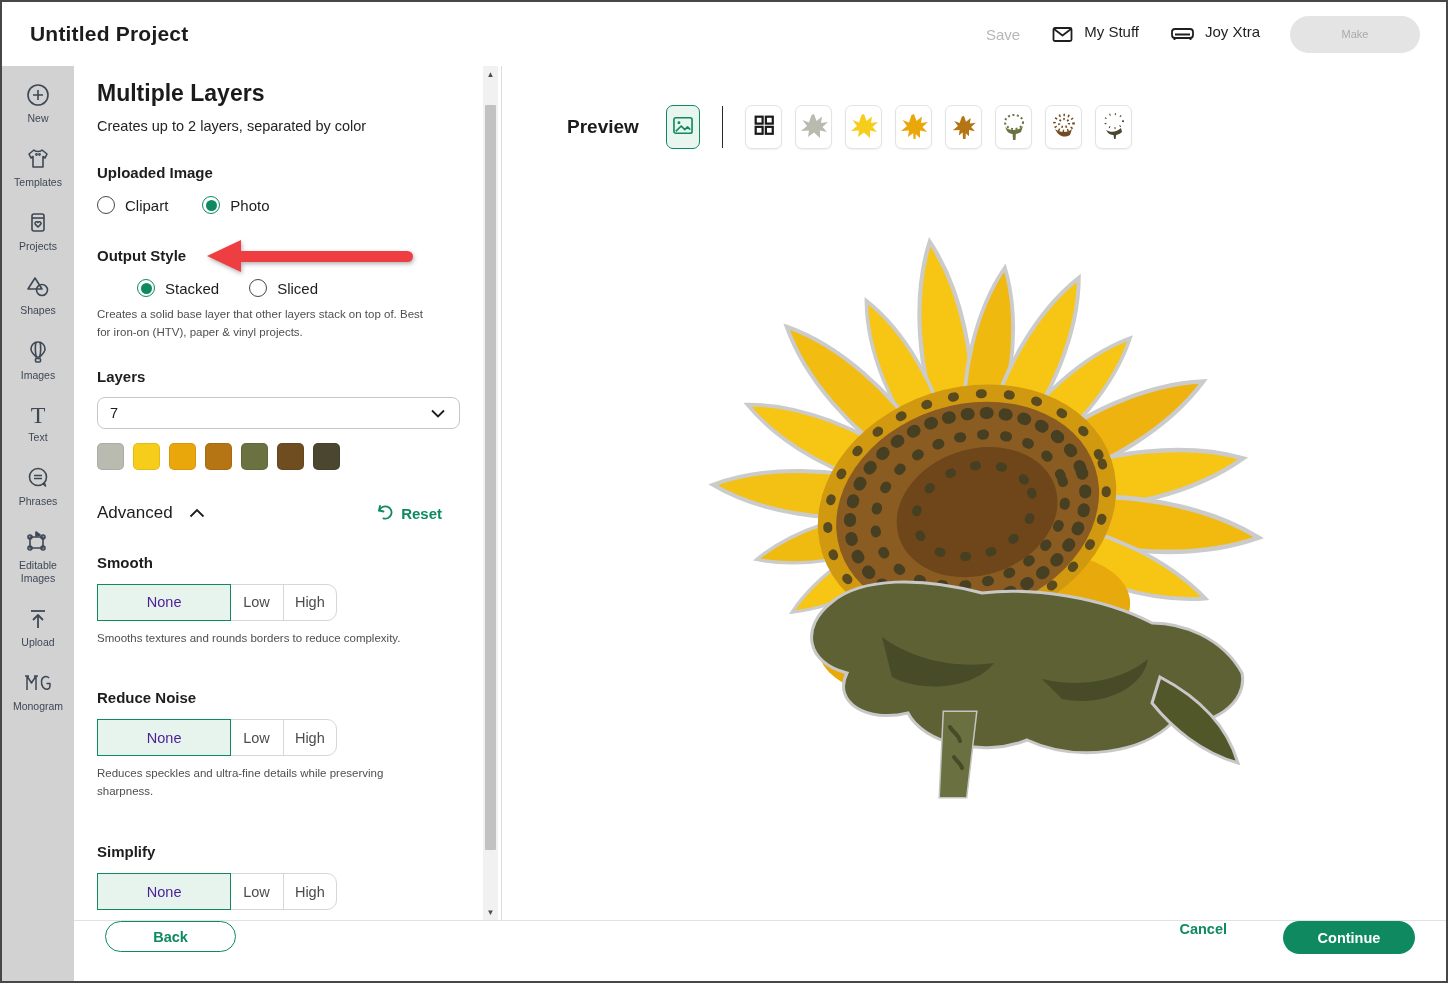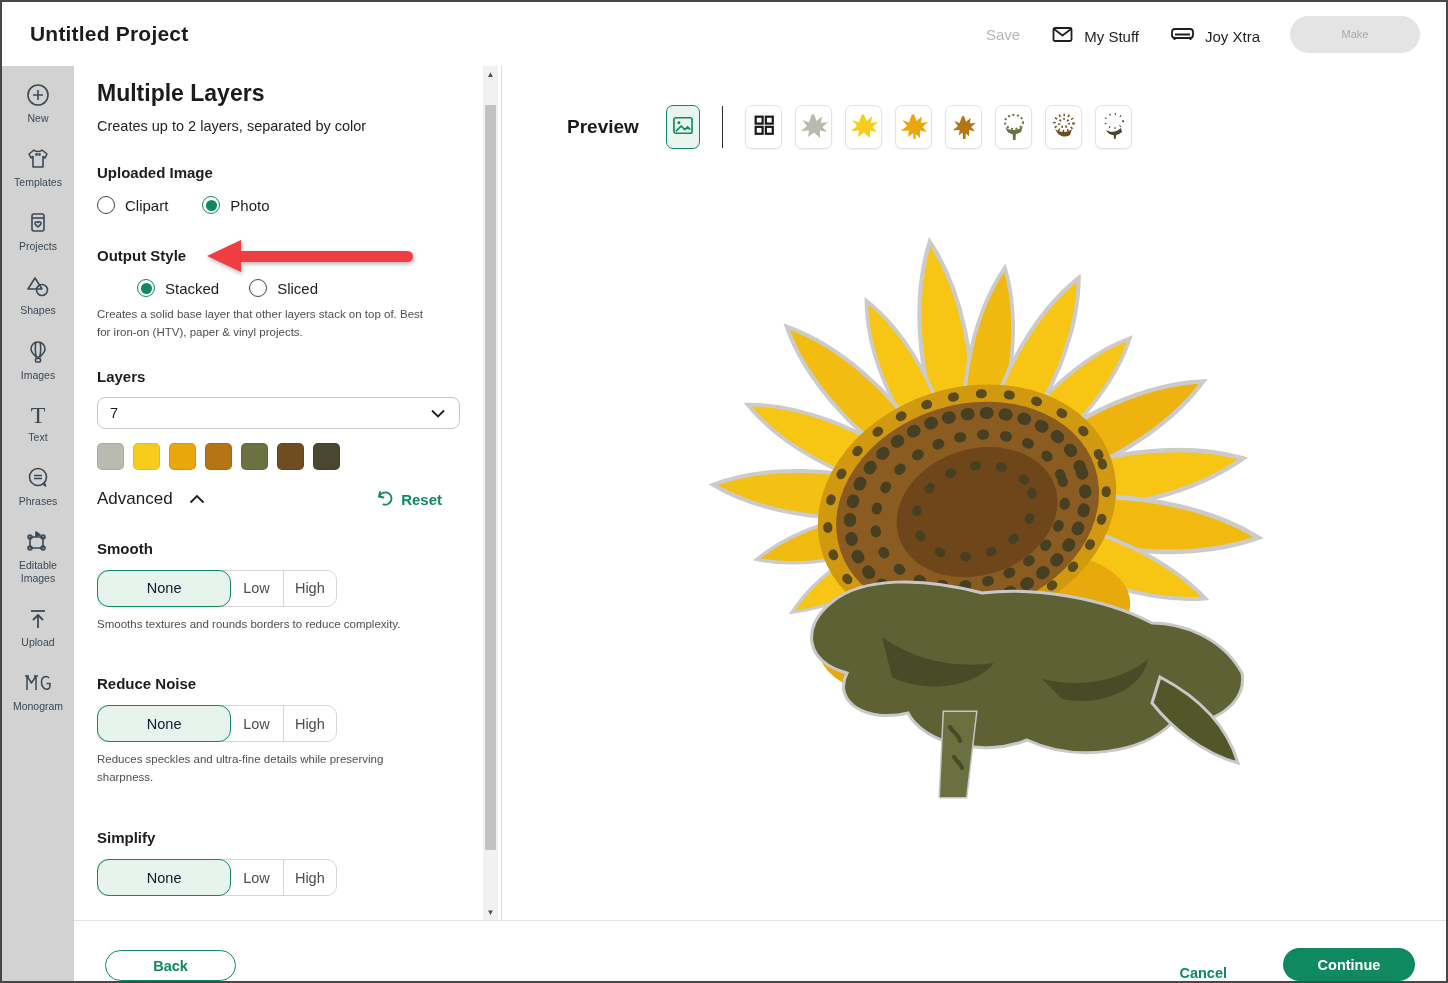--- a/index.html
+++ b/index.html
@@ -5,21 +5,21 @@
   * { margin:0; padding:0; box-sizing:border-box; }
   html,body { width:1448px; height:983px; }
   body { font-family:"Liberation Sans", sans-serif; background:#fff; }
   .app { width:1448px; height:983px; border:2px solid #474747; display:flex; flex-direction:column; background:#fff; overflow:hidden; }
 
   
   .topbar { height:64px; flex:0 0 64px; display:flex; align-items:center; justify-content:space-between; padding:0 26px 0 28px; background:#fff; }
   .tb-title { font-size:21px; font-weight:700; color:#1c1c1c; letter-spacing:.2px; }
   .tb-right { display:flex; align-items:center; gap:30px; }
   .tb-save { font-size:15px; color:#b7b7b7; cursor:default; }
-  .tb-item { display:flex; align-items:flex-end; gap:9px; font-size:15px; color:#1f1f1f; background:none; border:none; cursor:pointer; font-family:inherit; }
+  .tb-item { display:flex; align-items:flex-start; gap:9px; font-size:15px; color:#1f1f1f; background:none; border:none; cursor:pointer; font-family:inherit; }
   .tb-item svg { display:block; }
   .make-btn { width:130px; height:37px; border:none; border-radius:19px; background:#e4e4e4; color:#aaaaaa; font-size:11px; font-family:inherit; }
 
   
   .main { flex:1; display:flex; min-height:0; }
 
   
   .sidebar { width:72px; flex:0 0 72px; background:#d2d2d2; display:flex; flex-direction:column; align-items:center; padding-top:16px; gap:21px; }
   .side-item { display:flex; flex-direction:column; align-items:center; gap:4px; width:70px; cursor:pointer; }
   .side-item svg, .side-item .tglyph { display:block; }
@@ -41,47 +41,47 @@
   .uploaded { margin-bottom:33px; }
   .outstyle-row { position:relative; margin-bottom:0; }
   .arrow { position:absolute; left:110px; top:-7px; width:206px; height:32px; filter:drop-shadow(1px 2px 2px rgba(0,0,0,.3)); }
   .arrow .head { position:absolute; left:0; top:0; width:0; height:0; border-top:16px solid transparent; border-bottom:16px solid transparent; border-right:34px solid #ef3e42; }
   .arrow .shaft { position:absolute; left:30px; top:10.5px; width:176px; height:11px; background:#ef3e42; border-radius:0 6px 6px 0; }
   .desc { font-size:11.5px; color:#4f4f4f; line-height:1.55; margin-top:9px; max-width:340px; }
   .layers-label { margin-top:26px; display:block; }
   .select { margin-top:12px; width:363px; height:32px; border:1px solid #c6c6c6; border-radius:8px; display:flex; align-items:center; justify-content:space-between; padding:0 14px 0 12px; font-size:14.5px; color:#1d1d1d; cursor:pointer; background:#fff; }
   .swatches { display:flex; gap:9px; margin-top:14px; }
   .swatch { width:27px; height:27px; border-radius:5px; border:1px solid rgba(0,0,0,.08); cursor:pointer; }
-  .adv-row { display:flex; align-items:center; justify-content:space-between; margin-top:19px; width:345px;gap:13px; }
+  .adv-row { display:flex; align-items:center; justify-content:space-between; margin-top:33px; width:345px;gap:13px; }
   .adv-left { display:flex; align-items:center; gap:16px; font-size:17px; color:#1d1d1d; cursor:pointer; }
   .reset { display:flex; align-items:center; gap:7px; color:#0f8a60; font-size:15px; font-weight:700; cursor:pointer; }
   .adjust { margin-top:30px; }
   .seg { margin-top:12px; display:flex; width:240px; height:37px; border:1px solid #d6d6d6; border-radius:10px; background:#fff; }
   .seg button { flex:1; border:none; background:none; font-family:inherit; font-size:14.5px; color:#4c4c4c; cursor:pointer; border-right:1px solid #d6d6d6; }
   .seg button:last-child { border-right:none; }
-  .seg .on { background:#e7f4ee; border:1.6px solid #0f8a60; border-radius:12px; color:#0f172a; margin:-1px; flex-basis:82px; }
+  .seg .on { background:#e7f4ee; border:1.6px solid #0f8a60; border-radius:0; color:#4c1d95; margin:-1px; flex-basis:82px; }
 
   
   .sb { position:absolute; top:0; right:3px; bottom:0; width:15px; background:#f1f1f1; }
   .sb .arr { position:absolute; left:0; width:15px; height:16px; display:flex; align-items:center; justify-content:center; font-size:8px; color:#4e4e4e; }
   .sb .arr.up { top:0; }
   .sb .arr.dn { bottom:0; }
   .sb .thumb { position:absolute; left:2px; width:11px; top:39px; bottom:70px; background:#c2c2c2; border-radius:1px; }
 
   
   .preview { flex:1; position:relative; background:#fff; min-width:0; }
   .pv-toolbar { display:flex; align-items:center; gap:13px; margin:39px 0 0 65px; }
   .pv-label { font-size:19px; font-weight:700; color:#1b1b1b; margin-right:14px; }
   .pv-imgbtn { width:34px; height:44px; border-radius:7px; border:1.6px solid #0f8a60; background:#e9f5ef; display:flex; align-items:center; justify-content:center; cursor:pointer; }
   .pv-divider { width:1.5px; height:42px; background:#2b2b2b; margin:0 9px; }
   .pv-thumb { width:37px; height:44px; border-radius:7px; border:1px solid #e3e3e3; background:#fff; box-shadow:0 1px 2px rgba(0,0,0,.06); display:flex; align-items:center; justify-content:center; cursor:pointer; }
   .flower-wrap { position:absolute; left:180px; top:141px; }
 
   
-  .bottombar { height:61px; flex:0 0 61px; border-top:1px solid #e2e2e2; display:flex; align-items:flex-end; padding:0 31px; background:#fff; }
+  .bottombar { height:61px; flex:0 0 61px; border-top:1px solid #e2e2e2; display:flex; align-items:flex-start; padding:0 31px; background:#fff; }
   .back-btn { width:131px; height:31px; border-radius:16px; border:1.6px solid #0f8a60; background:#fff; color:#0f8a60; font-size:14.5px; font-weight:700; font-family:inherit; cursor:pointer; }
   .bb-spacer { flex:1; }
   .cancel-link { color:#0f8a60; font-size:14.5px; font-weight:700; margin-right:56px; cursor:pointer; }
   .continue-btn { width:132px; height:33px; border-radius:17px; border:none; background:#0f8a60; color:#fff; font-size:14.5px; font-weight:700; font-family:inherit; cursor:pointer; }
 </style>
 </head>
 <body>
 
 <div class="app">
 

